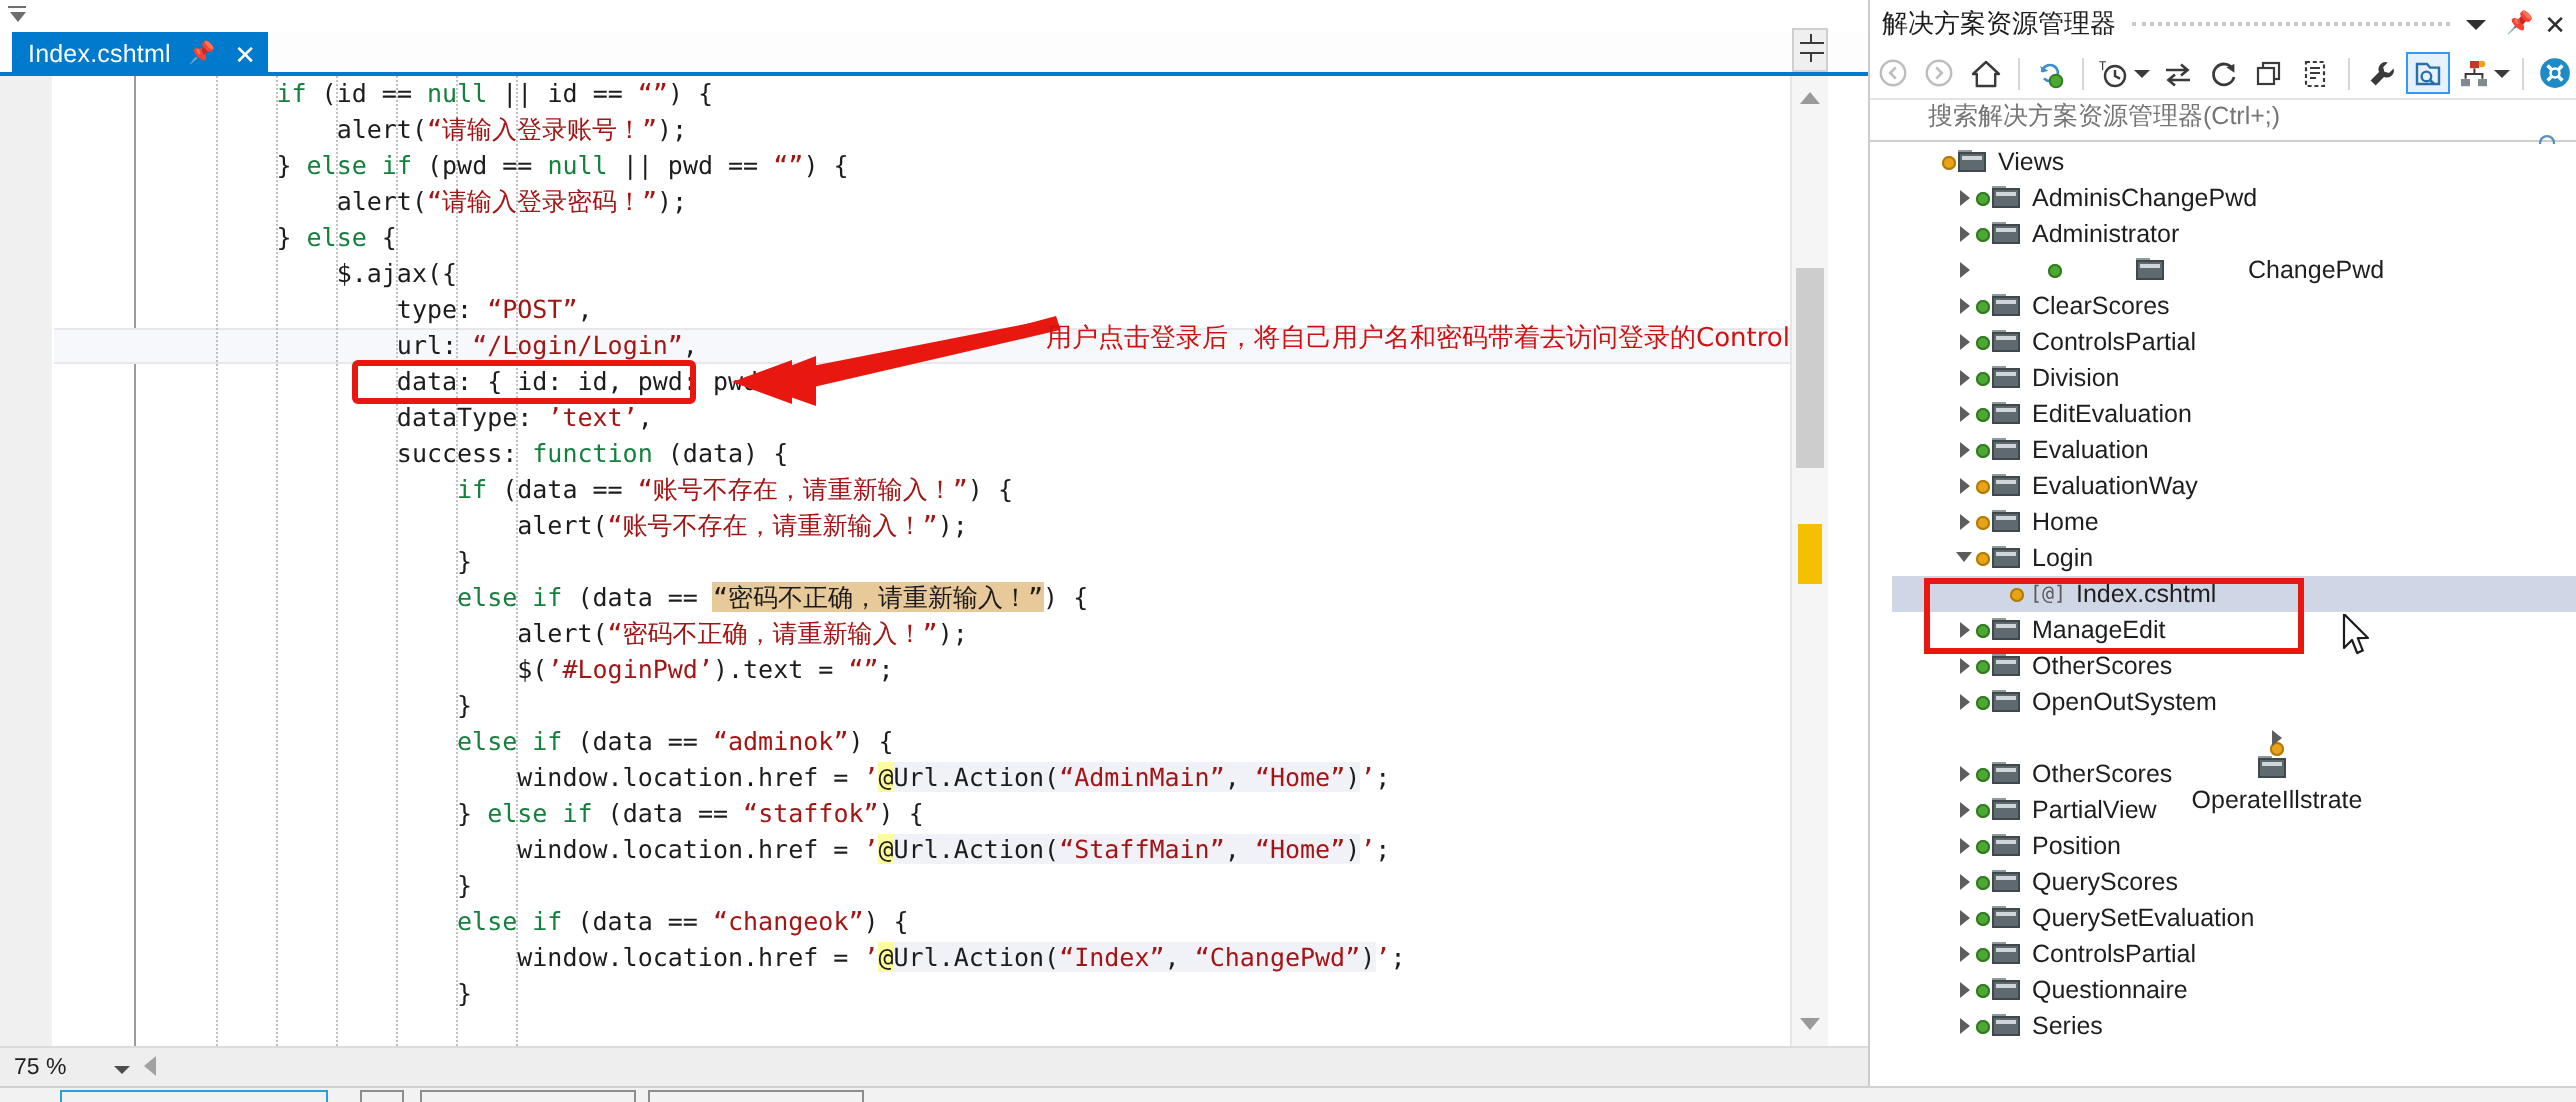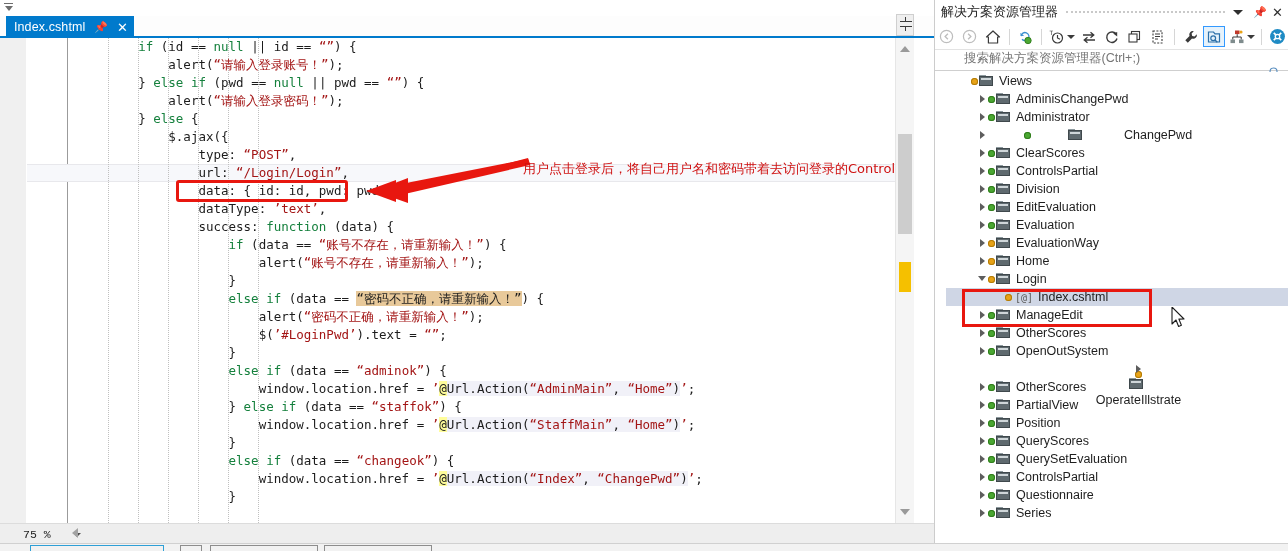--- a/index.html
+++ b/index.html
@@ -65,21 +65,21 @@
   .vscroll .split-btn .s4{position:absolute;left:8px;top:11px;width:1px;height:5px;background:#3a3a3a;}
   .vscroll .up{position:absolute;left:4px;top:8px;width:0;height:0;border-left:5px solid transparent;border-right:5px solid transparent;border-bottom:6px solid #9a9a9a;}
   .vscroll .down{position:absolute;left:4px;bottom:8px;width:0;height:0;border-left:5px solid transparent;border-right:5px solid transparent;border-top:6px solid #9a9a9a;}
   .vscroll .thumb{position:absolute;left:2px;top:96px;width:14px;height:100px;background:#cdcdcd;}
   .vscroll .marker{position:absolute;left:3px;top:224px;width:12px;height:30px;background:#f5c000;}
 
   .rightedge{position:absolute;right:0;top:38px;width:20px;height:485px;background:#ffffff;}
 
   
   .editor-bottom{position:absolute;left:0;top:523px;width:934px;height:20px;background:#eeeeee;border-top:1px solid #dcdcdc;box-sizing:border-box;}
-  .zoom-combo{position:absolute;left:20px;top:2px;width:66px;height:16px;background:#eeeeee;display:flex;align-items:center;font-family:Liberation Mono, monospace;}
+  .zoom-combo{position:absolute;left:4px;top:2px;width:66px;height:16px;background:#eeeeee;display:flex;align-items:center;}
   .zoom-val{font-size:11.5px;color:#1e1e1e;padding-left:3px;}
   .zoom-caret{position:absolute;right:5px;top:7px;width:0;height:0;border-left:4px solid transparent;border-right:4px solid transparent;border-top:4px solid #4d4d4d;}
   .hscroll-left{position:absolute;left:72px;top:4px;width:0;height:0;border-top:5px solid transparent;border-bottom:5px solid transparent;border-right:6px solid #a2a2a2;}
   .hscroll-track{position:absolute;left:82px;top:2px;width:826px;height:15px;background:#eeeeee;}
 
   .taskbar{position:absolute;left:0;top:543px;width:1288px;height:8px;background:#f2f2f2;border-top:1px solid #d0d0d0;box-sizing:border-box;}
   .tb-item{position:absolute;top:1px;height:7px;border:1px solid #8d8d8d;box-sizing:border-box;background:#f2f2f2;}
   .tb-item.active{border-color:#2e9fd6;}
 
   

